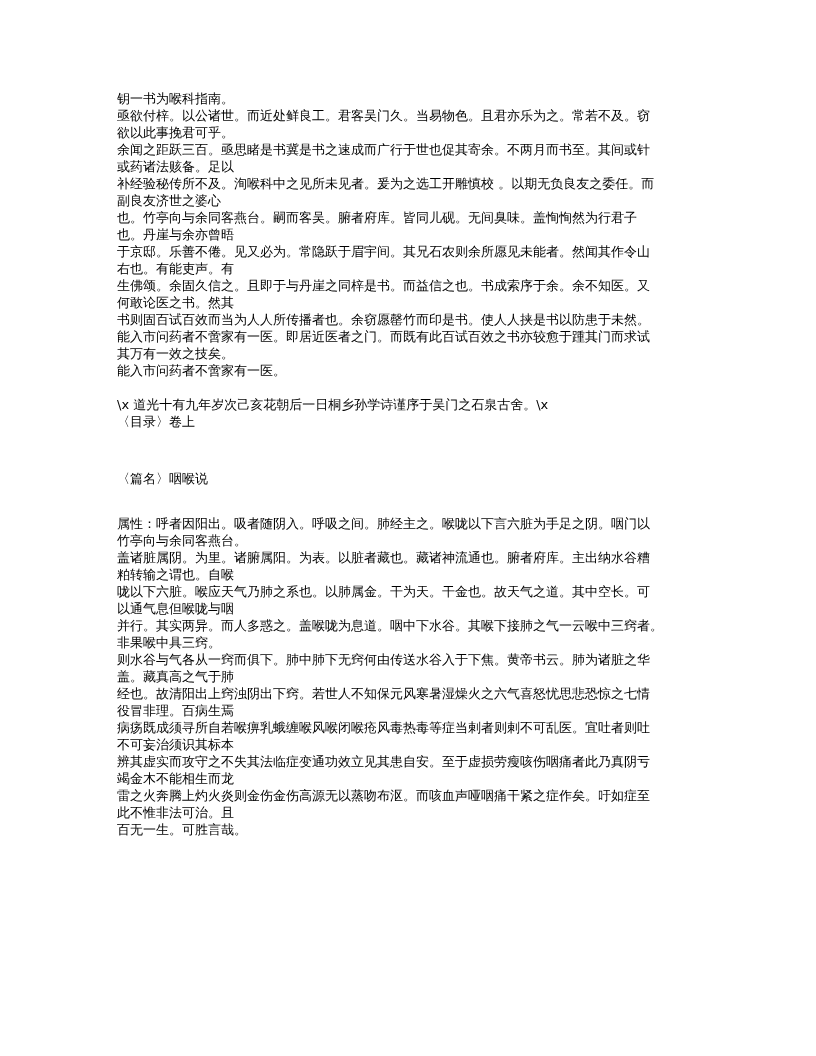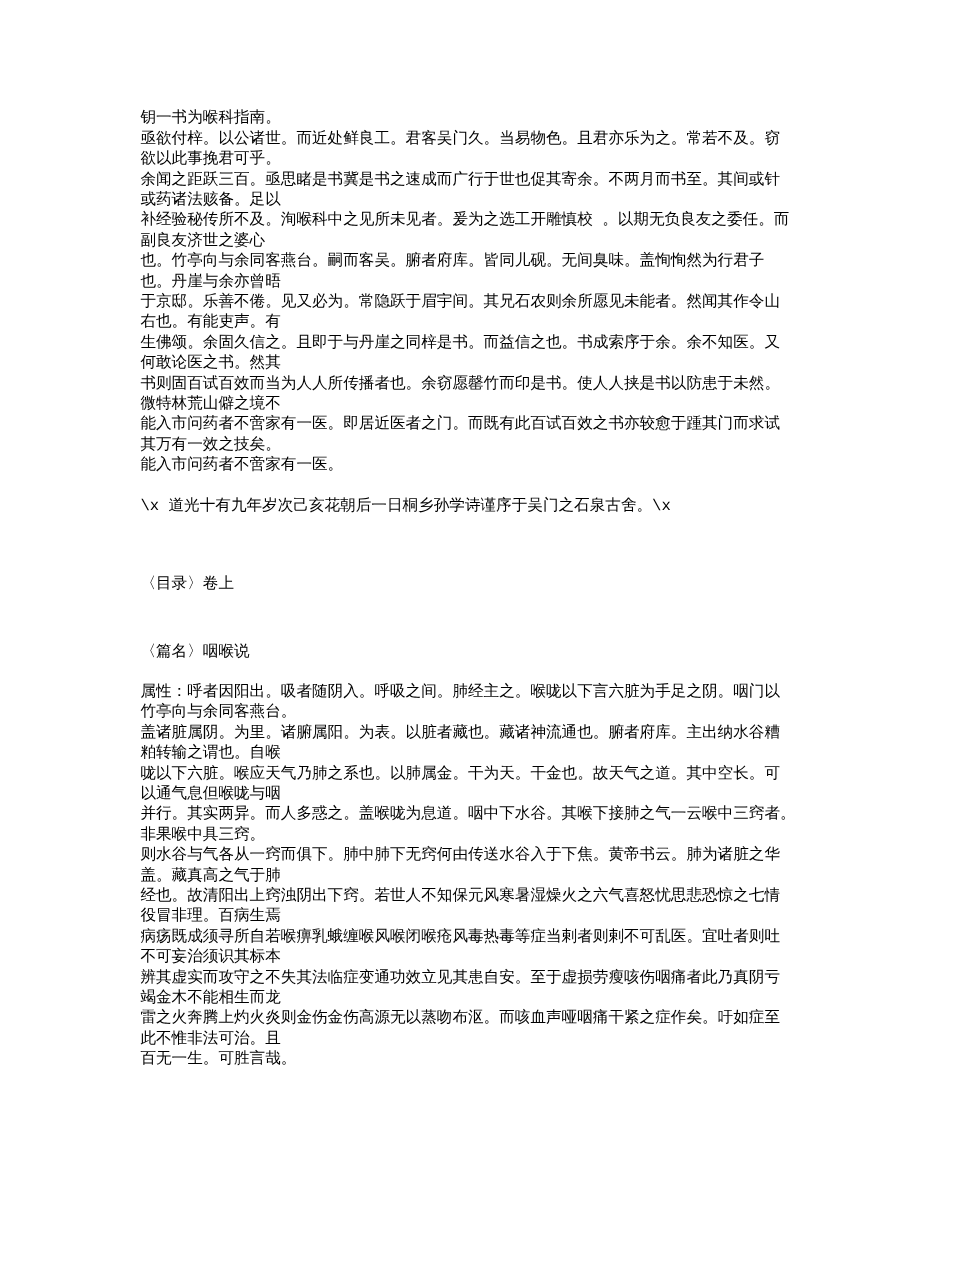--- a/index.html
+++ b/index.html
@@ -15,39 +15,38 @@
   }
   body {
     font-family: "DejaVu Sans", "Liberation Sans", sans-serif;
     color: var(--fg, #000000);
   }
   .page {
     position: relative;
     width: 816px;
     height: 1056px;
     background: var(--bg, #ffffff);
-    font-family: Liberation Mono, monospace;
   }
   .textblock {
     position: absolute;
     left: 117px;
     top: 90px;
     width: 600px;
     font-size: 13px;
     line-height: 17px;
     color: var(--fg, #000000);
   }
   .line {
     white-space: pre;
     min-height: 17px;
   }
   .colophon { margin-top: 17px; }
-  .toc-heading { margin-top: 48px; }
+  .toc-heading { }
   .chapter-heading { margin-top: 40px; }
-  .body-lines { margin-top: 16px; }
+  .body-lines { margin-top: 28px; }
 </style>
 </head>
 <body>
 
 <div class="page">
   <div class="textblock">
 
     <div class="preface">
         <div class="line">钥一书为喉科指南。</div>
         <div class="line">亟欲付梓。以公诸世。而近处鲜良工。君客吴门久。当易物色。且君亦乐为之。常若不及。窃</div>
@@ -56,21 +55,20 @@
         <div class="line">或药诸法赅备。足以</div>
         <div class="line">补经验秘传所不及。洵喉科中之见所未见者。爰为之选工开雕慎校 。以期无负良友之委任。而</div>
         <div class="line">副良友济世之婆心</div>
         <div class="line">也。竹亭向与余同客燕台。嗣而客吴。腑者府库。皆同儿砚。无间臭味。盖恂恂然为行君子</div>
         <div class="line">也。丹崖与余亦曾晤</div>
         <div class="line">于京邸。乐善不倦。见又必为。常隐跃于眉宇间。其兄石农则余所愿见未能者。然闻其作令山</div>
         <div class="line">右也。有能吏声。有</div>
         <div class="line">生佛颂。余固久信之。且即于与丹崖之同梓是书。而益信之也。书成索序于余。余不知医。又</div>
         <div class="line">何敢论医之书。然其</div>
         <div class="line">书则固百试百效而当为人人所传播者也。余窃愿罄竹而印是书。使人人挟是书以防患于未然。</div>
-        <div class="line">微特林荒山僻之境不</div>
         <div class="line">能入市问药者不啻家有一医。即居近医者之门。而既有此百试百效之书亦较愈于踵其门而求试</div>
         <div class="line">其万有一效之技矣。</div>
         <div class="line">能入市问药者不啻家有一医。</div>
       </div>
 
     <div class="line colophon">\x 道光十有九年岁次己亥花朝后一日桐乡孙学诗谨序于吴门之石泉古舍。\x</div>
 
     <div class="line toc-heading">〈目录〉卷上</div>
 
     <div class="line chapter-heading">〈篇名〉咽喉说</div>

